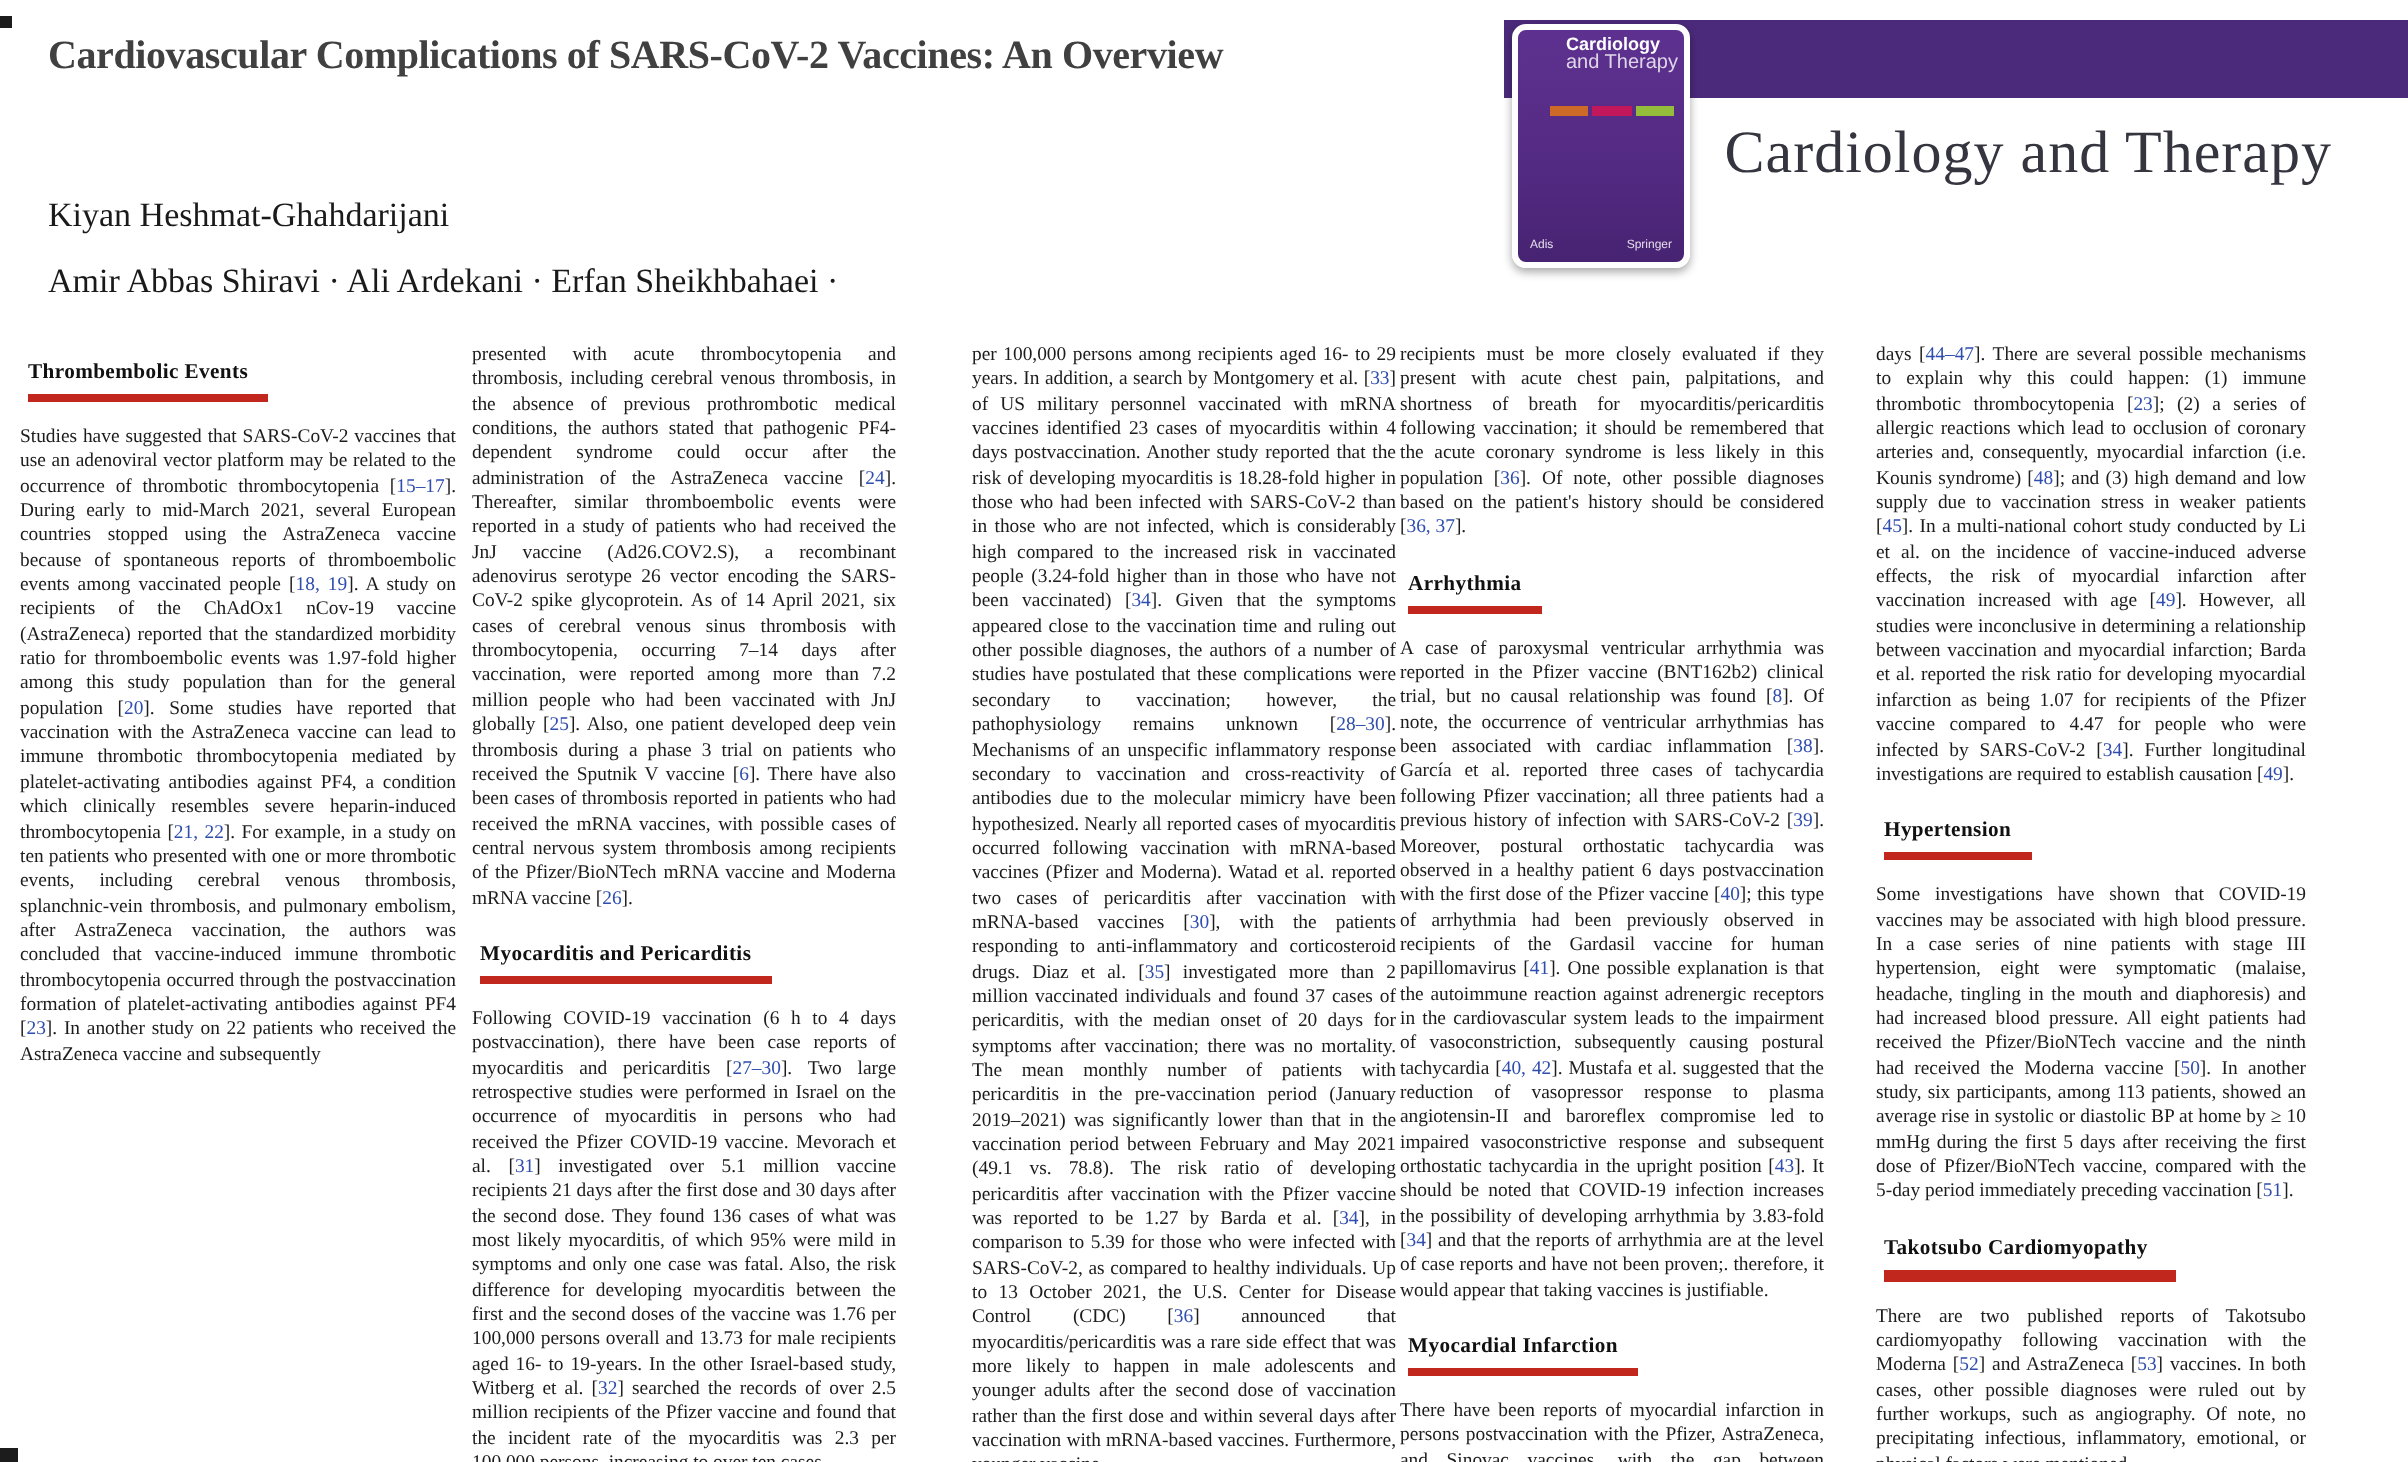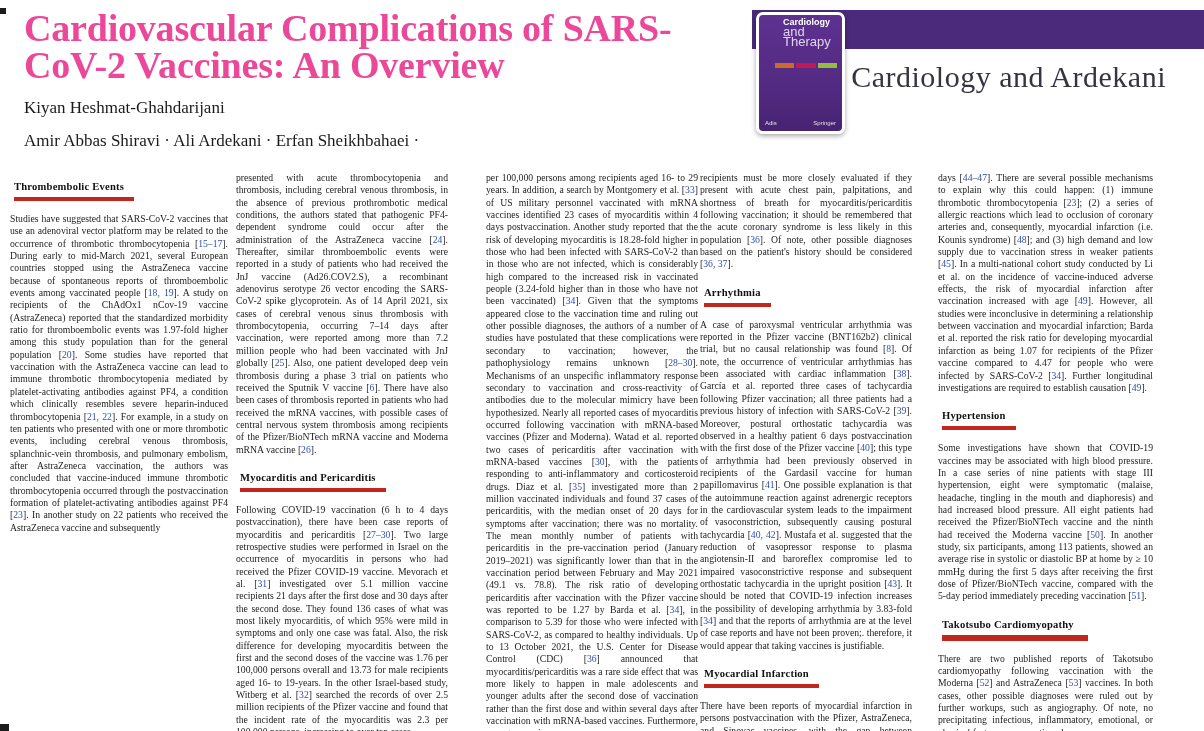--- a/index.html
+++ b/index.html
@@ -1,34 +1,34 @@
 <!DOCTYPE html>
 <html lang="en"><head>
 <meta charset="utf-8">
 <style>
   html,body{margin:0;padding:0;background:#e8e8e8;}
   .page{position:relative;width:1204px;height:731px;background:#ffffff;overflow:hidden;
         font-family:"Liberation Serif","DejaVu Serif",serif;color:#1f1f1f;}
 
   
-  .title{position:absolute;left:24px;top:10px;width:730px;font-size:38px;line-height:37px;
-         font-weight:bold;color:#ec4899;letter-spacing:-0.2px;}
+  .title{position:absolute;left:24px;top:10px;width:730px;font-size:20px;line-height:37px;
+         font-weight:bold;color:#404040;letter-spacing:-0.2px;}
   .authors{position:absolute;left:24px;top:98px;font-size:17px;color:#1a1a1a;}
   .authors .a-line{margin-bottom:13px;}
 
   .banner{position:absolute;left:752px;top:10px;right:0;height:39px;background:#4b2a7b;}
   .journal-name{position:absolute;right:38px;top:60px;font-size:30px;color:#35353f;
                 letter-spacing:0.5px;}
 
   .cover{position:absolute;left:756px;top:12px;width:89px;height:122px;
          background:linear-gradient(180deg,#5e3190 0%,#532a82 60%,#472372 100%);
          border:3px solid #ffffff;border-radius:7px;box-shadow:0 2px 5px rgba(0,0,0,0.35);
          box-sizing:border-box;font-family:"Liberation Sans","DejaVu Sans",sans-serif;}
   .cover-title{margin:2px 0 0 24px;color:#ffffff;font-size:9px;font-weight:bold;line-height:10px;}
-  .cover-sub{margin:0 0 16px 24px;color:rgba(255,255,255,0.8);font-size:13px;line-height:10px;}
+  .cover-sub{margin:0 0 16px 24px;color:rgba(255,255,255,0.8);font-size:10px;line-height:10px;}
   .cover-stripes{display:flex;gap:2px;margin:7px 0 0 16px;width:62px;height:5px;}
   .cover-stripes .seg{flex:1;height:100%;}
   .cover-foot{position:absolute;left:6px;right:6px;bottom:5px;display:flex;
               justify-content:space-between;color:rgba(255,255,255,0.85);font-size:6px;}
 
   
   .col{position:absolute;top:172px;bottom:0;overflow:hidden;}
   .col:nth-child(1){left:10px;width:218px;}
   .col:nth-child(2){left:236px;width:212px;}
   .col:nth-child(3){left:486px;width:212px;}
@@ -72,21 +72,21 @@
       <div class="seg" style="background: rgb(205, 106, 40);"></div>
       <div class="seg" style="background: rgb(194, 24, 91);"></div>
       <div class="seg" style="background: rgb(147, 189, 58);"></div>
     </div>
     <div class="cover-foot">
       <span>Adis</span>
       <span>Springer</span>
     </div>
   </div>
 
-  <div class="journal-name">Cardiology and Ardekani</div>
+  <div class="journal-name">Cardiology and Therapy</div>
 
   <div>
       <div class="col"><div class="heading"><span class="h-text">Thrombembolic Events</span><div class="h-bar" style="background: rgb(193, 39, 29);"></div></div><p class="para">Studies have suggested that SARS-CoV-2 vaccines that use an adenoviral vector platform may be related to the occurrence of thrombotic thrombocytopenia [<span class="cite">15–17</span>]. During early to mid-March 2021, several European countries stopped using the AstraZeneca vaccine because of spontaneous reports of thromboembolic events among vaccinated people [<span class="cite">18, 19</span>]. A study on recipients of the ChAdOx1 nCov-19 vaccine (AstraZeneca) reported that the standardized morbidity ratio for thromboembolic events was 1.97-fold higher among this study population than for the general population [<span class="cite">20</span>]. Some studies have reported that vaccination with the AstraZeneca vaccine can lead to immune thrombotic thrombocytopenia mediated by platelet-activating antibodies against PF4, a condition which clinically resembles severe heparin-induced thrombocytopenia [<span class="cite">21, 22</span>]. For example, in a study on ten patients who presented with one or more thrombotic events, including cerebral venous thrombosis, splanchnic-vein thrombosis, and pulmonary embolism, after AstraZeneca vaccination, the authors was concluded that vaccine-induced immune thrombotic thrombocytopenia occurred through the postvaccination formation of platelet-activating antibodies against PF4 [<span class="cite">23</span>]. In another study on 22 patients who received the AstraZeneca vaccine and subsequently</p></div>
       <div class="col"><p class="para">presented with acute thrombocytopenia and thrombosis, including cerebral venous thrombosis, in the absence of previous prothrombotic medical conditions, the authors stated that pathogenic PF4-dependent syndrome could occur after the administration of the AstraZeneca vaccine [<span class="cite">24</span>]. Thereafter, similar thromboembolic events were reported in a study of patients who had received the JnJ vaccine (Ad26.COV2.S), a recombinant adenovirus serotype 26 vector encoding the SARS-CoV-2 spike glycoprotein. As of 14 April 2021, six cases of cerebral venous sinus thrombosis with thrombocytopenia, occurring 7–14 days after vaccination, were reported among more than 7.2 million people who had been vaccinated with JnJ globally [<span class="cite">25</span>]. Also, one patient developed deep vein thrombosis during a phase 3 trial on patients who received the Sputnik V vaccine [<span class="cite">6</span>]. There have also been cases of thrombosis reported in patients who had received the mRNA vaccines, with possible cases of central nervous system thrombosis among recipients of the Pfizer/BioNTech mRNA vaccine and Moderna mRNA vaccine [<span class="cite">26</span>].</p><div class="heading"><span class="h-text">Myocarditis and Pericarditis</span><div class="h-bar" style="background: rgb(193, 39, 29);"></div></div><p class="para">Following COVID-19 vaccination (6 h to 4 days postvaccination), there have been case reports of myocarditis and pericarditis [<span class="cite">27–30</span>]. Two large retrospective studies were performed in Israel on the occurrence of myocarditis in persons who had received the Pfizer COVID-19 vaccine. Mevorach et al. [<span class="cite">31</span>] investigated over 5.1 million vaccine recipients 21 days after the first dose and 30 days after the second dose. They found 136 cases of what was most likely myocarditis, of which 95% were mild in symptoms and only one case was fatal. Also, the risk difference for developing myocarditis between the first and the second doses of the vaccine was 1.76 per 100,000 persons overall and 13.73 for male recipients aged 16- to 19-years. In the other Israel-based study, Witberg et al. [<span class="cite">32</span>] searched the records of over 2.5 million recipients of the Pfizer vaccine and found that the incident rate of the myocarditis was 2.3 per 100,000 persons, increasing to over ten cases</p></div>
       <div class="col">
         <p class="para">per 100,000 persons among recipients aged 16- to 29 years. In addition, a search by Montgomery et al. [<span class="cite">33</span>] of US military personnel vaccinated with mRNA vaccines identified 23 cases of myocarditis within 4 days postvaccination. Another study reported that the risk of developing myocarditis is 18.28-fold higher in those who had been infected with SARS-CoV-2 than in those who are not infected, which is considerably high compared to the increased risk in vaccinated people (3.24-fold higher than in those who have not been vaccinated) [<span class="cite">34</span>]. Given that the symptoms appeared close to the vaccination time and ruling out other possible diagnoses, the authors of a number of studies have postulated that these complications were secondary to vaccination; however, the pathophysiology remains unknown [<span class="cite">28–30</span>]. Mechanisms of an unspecific inflammatory response secondary to vaccination and cross-reactivity of antibodies due to the molecular mimicry have been hypothesized. Nearly all reported cases of myocarditis occurred following vaccination with mRNA-based vaccines (Pfizer and Moderna). Watad et al. reported two cases of pericarditis after vaccination with mRNA-based vaccines [<span class="cite">30</span>], with the patients responding to anti-inflammatory and corticosteroid drugs. Diaz et al. [<span class="cite">35</span>] investigated more than 2 million vaccinated individuals and found 37 cases of pericarditis, with the median onset of 20 days for symptoms after vaccination; there was no mortality. The mean monthly number of patients with pericarditis in the pre-vaccination period (January 2019–2021) was significantly lower than that in the vaccination period between February and May 2021 (49.1 vs. 78.8). The risk ratio of developing pericarditis after vaccination with the Pfizer vaccine was reported to be 1.27 by Barda et al. [<span class="cite">34</span>], in comparison to 5.39 for those who were infected with SARS-CoV-2, as compared to healthy individuals. Up to 13 October 2021, the U.S. Center for Disease Control (CDC) [<span class="cite">36</span>] announced that myocarditis/pericarditis was a rare side effect that was more likely to happen in male adolescents and younger adults after the second dose of vaccination rather than the first dose and within several days after vaccination with mRNA-based vaccines. Furthermore, younger vaccine</p>
       </div>
       <div class="col"><p class="para">recipients must be more closely evaluated if they present with acute chest pain, palpitations, and shortness of breath for myocarditis/pericarditis following vaccination; it should be remembered that the acute coronary syndrome is less likely in this population [<span class="cite">36</span>]. Of note, other possible diagnoses based on the patient's history should be considered [<span class="cite">36, 37</span>].</p><div class="heading"><span class="h-text">Arrhythmia</span><div class="h-bar" style="background: rgb(193, 39, 29);"></div></div><p class="para">A case of paroxysmal ventricular arrhythmia was reported in the Pfizer vaccine (BNT162b2) clinical trial, but no causal relationship was found [<span class="cite">8</span>]. Of note, the occurrence of ventricular arrhythmias has been associated with cardiac inflammation [<span class="cite">38</span>]. García et al. reported three cases of tachycardia following Pfizer vaccination; all three patients had a previous history of infection with SARS-CoV-2 [<span class="cite">39</span>]. Moreover, postural orthostatic tachycardia was observed in a healthy patient 6 days postvaccination with the first dose of the Pfizer vaccine [<span class="cite">40</span>]; this type of arrhythmia had been previously observed in recipients of the Gardasil vaccine for human papillomavirus [<span class="cite">41</span>]. One possible explanation is that the autoimmune reaction against adrenergic receptors in the cardiovascular system leads to the impairment of vasoconstriction, subsequently causing postural tachycardia [<span class="cite">40, 42</span>]. Mustafa et al. suggested that the reduction of vasopressor response to plasma angiotensin-II and baroreflex compromise led to impaired vasoconstrictive response and subsequent orthostatic tachycardia in the upright position [<span class="cite">43</span>]. It should be noted that COVID-19 infection increases the possibility of developing arrhythmia by 3.83-fold [<span class="cite">34</span>] and that the reports of arrhythmia are at the level of case reports and have not been proven;. therefore, it would appear that taking vaccines is justifiable.</p><div class="heading"><span class="h-text">Myocardial Infarction</span><div class="h-bar" style="background: rgb(193, 39, 29);"></div></div><p class="para">There have been reports of myocardial infarction in persons postvaccination with the Pfizer, AstraZeneca, and Sinovac vaccines, with the gap between vaccination and the occurrence of myocardial infarction varying from 15 min to 2</p></div>
       <div class="col"><p class="para">days [<span class="cite">44–47</span>]. There are several possible mechanisms to explain why this could happen: (1) immune thrombotic thrombocytopenia [<span class="cite">23</span>]; (2) a series of allergic reactions which lead to occlusion of coronary arteries and, consequently, myocardial infarction (i.e. Kounis syndrome) [<span class="cite">48</span>]; and (3) high demand and low supply due to vaccination stress in weaker patients [<span class="cite">45</span>]. In a multi-national cohort study conducted by Li et al. on the incidence of vaccine-induced adverse effects, the risk of myocardial infarction after vaccination increased with age [<span class="cite">49</span>]. However, all studies were inconclusive in determining a relationship between vaccination and myocardial infarction; Barda et al. reported the risk ratio for developing myocardial infarction as being 1.07 for recipients of the Pfizer vaccine compared to 4.47 for people who were infected by SARS-CoV-2 [<span class="cite">34</span>]. Further longitudinal investigations are required to establish causation [<span class="cite">49</span>].</p><div class="heading"><span class="h-text">Hypertension</span><div class="h-bar" style="background: rgb(193, 39, 29);"></div></div><p class="para">Some investigations have shown that COVID-19 vaccines may be associated with high blood pressure. In a case series of nine patients with stage III hypertension, eight were symptomatic (malaise, headache, tingling in the mouth and diaphoresis) and had increased blood pressure. All eight patients had received the Pfizer/BioNTech vaccine and the ninth had received the Moderna vaccine [<span class="cite">50</span>]. In another study, six participants, among 113 patients, showed an average rise in systolic or diastolic BP at home by ≥ 10 mmHg during the first 5 days after receiving the first dose of Pfizer/BioNTech vaccine, compared with the 5-day period immediately preceding vaccination [<span class="cite">51</span>].</p><div class="heading thick"><span class="h-text">Takotsubo Cardiomyopathy</span><div class="h-bar" style="background: rgb(193, 39, 29);"></div></div><p class="para">There are two published reports of Takotsubo cardiomyopathy following vaccination with the Moderna [<span class="cite">52</span>] and AstraZeneca [<span class="cite">53</span>] vaccines. In both cases, other possible diagnoses were ruled out by further workups, such as angiography. Of note, no precipitating infectious, inflammatory, emotional, or physical factors were mentioned</p></div>
     </div>

